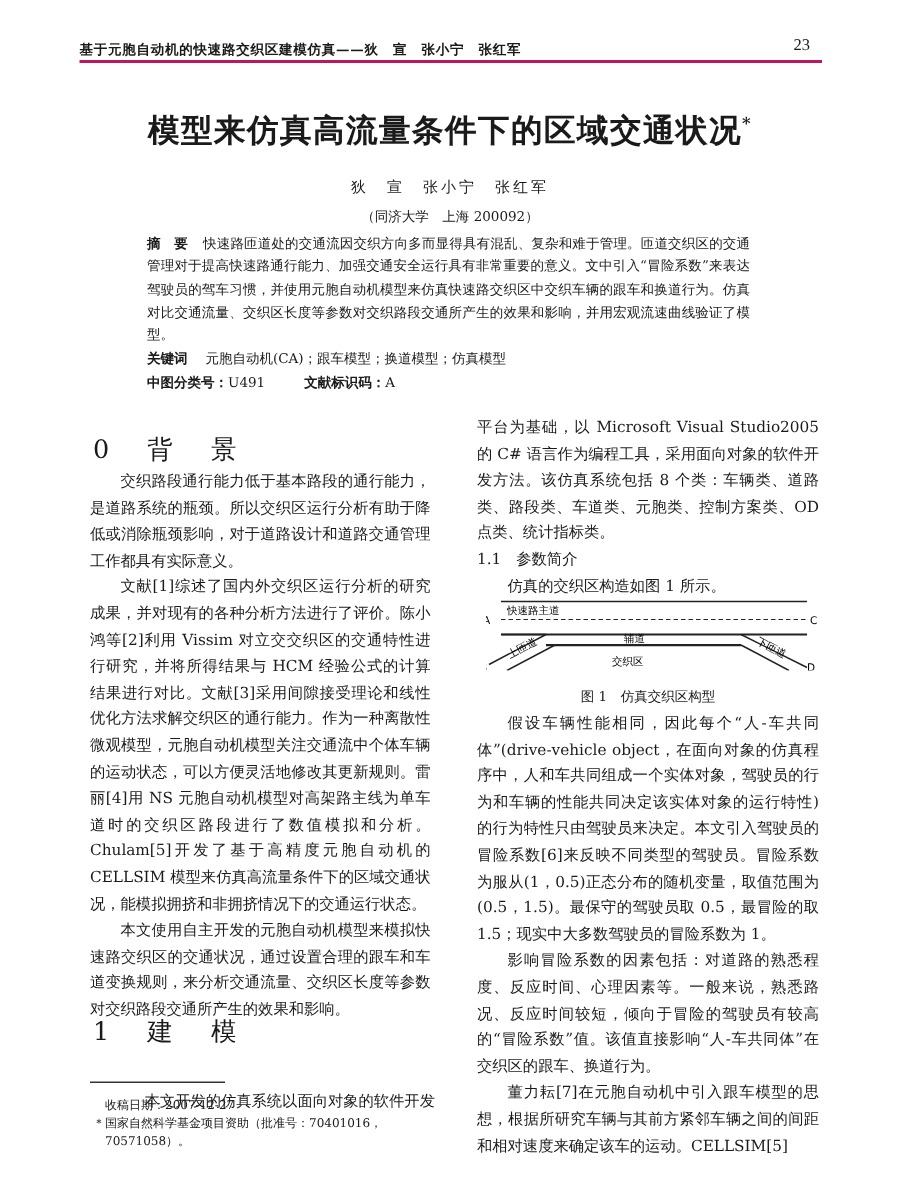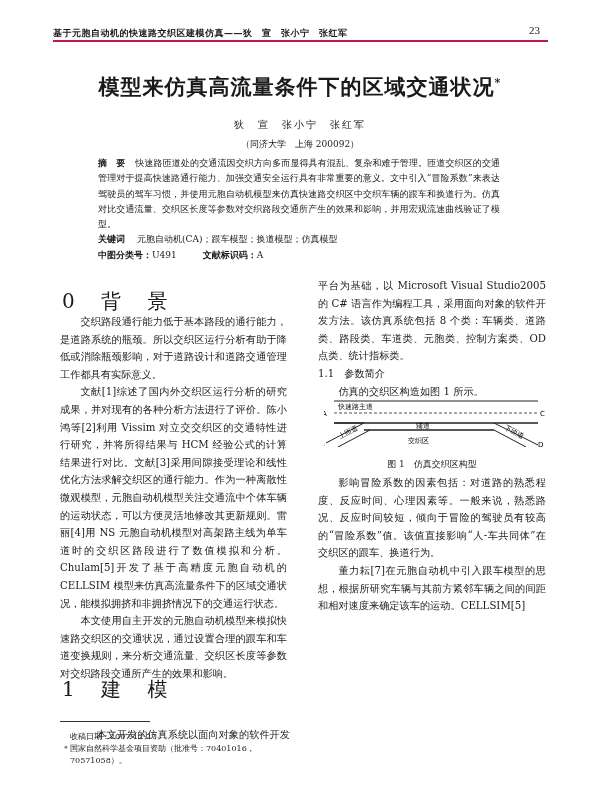--- a/index.html
+++ b/index.html
@@ -17,21 +17,21 @@
   .affil { position: absolute; left: 0; width: 600px; top: 138px; text-align: center; font-size: 9px; }
   .abstract { position: absolute; left: 98px; top: 156px; width: 402px; font-size: 9px; line-height: 15.3px; text-align: justify; }
   .abstract .lbl { font-weight: bold; margin-right: 10px; }
   .kw { position: absolute; left: 98px; top: 233px; font-size: 9px; }
   .kw .lbl, .cls .lbl { font-weight: bold; margin-right: 12px; }
   .cls { position: absolute; left: 98px; top: 249px; font-size: 9px; }
   .cls .gap { display: inline-block; width: 26px; }
   .col { position: absolute; font-size: 10.2px; line-height: 17.6px; text-align: justify; }
   .col-left { left: 60px; top: 313px; width: 227px; }
   .col-right { left: 318px; top: 277px; width: 228px; }
-  .sec-h { position: absolute; font-size: 20px; font-weight: normal; letter-spacing: 10px; text-align: right; }
+  .sec-h { position: absolute; font-size: 17px; font-weight: normal; letter-spacing: 10px; text-align: right; }
   .sec-h0 { left: 62px; top: 288px; }
   .sec-h1 { left: 62px; top: 676px; }
   p { margin: 0; text-indent: 2em; }
   p.noindent { text-indent: 0; }
   .sub-h { font-weight: normal; text-indent: 0; }
   .sub-h .num { margin-right: 10px; }
   .footnote-rule { position: absolute; left: 60px; top: 721px; width: 90px; border-top: 1px solid #333; }
   .footnote { position: absolute; left: 60px; top: 731px; width: 240px; font-size: 8px; line-height: 12px; }
   .footnote div { padding-left: 10px; }
   .footnote .fund { padding-left: 10px; text-indent: -8px; }
@@ -105,15 +105,16 @@
   <text x="92" y="29" class="lbl-sm">辅道</text>
   <text x="84" y="44" class="lbl-sm">交织区</text>
   <text x="16" y="40" class="lbl-sm" transform="rotate(-28 16 40)">上匝道</text>
   <text x="180" y="30" class="lbl-sm" transform="rotate(28 180 30)">下匝道</text>
   <text x="-4" y="48" class="lbl-sm">B</text>
   <text x="214" y="48" class="lbl-sm">D</text>
 </svg>
 <div class="fig-caption">图 1　仿真交织区构型</div>
 
 <div class="col" style="left:318px; top:474px; width:228px;">
+  <p>假设车辆性能相同，因此每个“人-车共同体”(drive-vehicle object，在面向对象的仿真程序中，人和车共同组成一个实体对象，驾驶员的行为和车辆的性能共同决定该实体对象的运行特性)的行为特性只由驾驶员来决定。本文引入驾驶员的冒险系数[6]来反映不同类型的驾驶员。冒险系数为服从(1，0.5)正态分布的随机变量，取值范围为(0.5，1.5)。最保守的驾驶员取 0.5，最冒险的取 1.5；现实中大多数驾驶员的冒险系数为 1。</p>
   <p>影响冒险系数的因素包括：对道路的熟悉程度、反应时间、心理因素等。一般来说，熟悉路况、反应时间较短，倾向于冒险的驾驶员有较高的“冒险系数”值。该值直接影响“人-车共同体”在交织区的跟车、换道行为。</p>
   <p>董力耘[7]在元胞自动机中引入跟车模型的思想，根据所研究车辆与其前方紧邻车辆之间的间距和相对速度来确定该车的运动。CELLSIM[5]</p>
 </div>
 
 </body></html>

